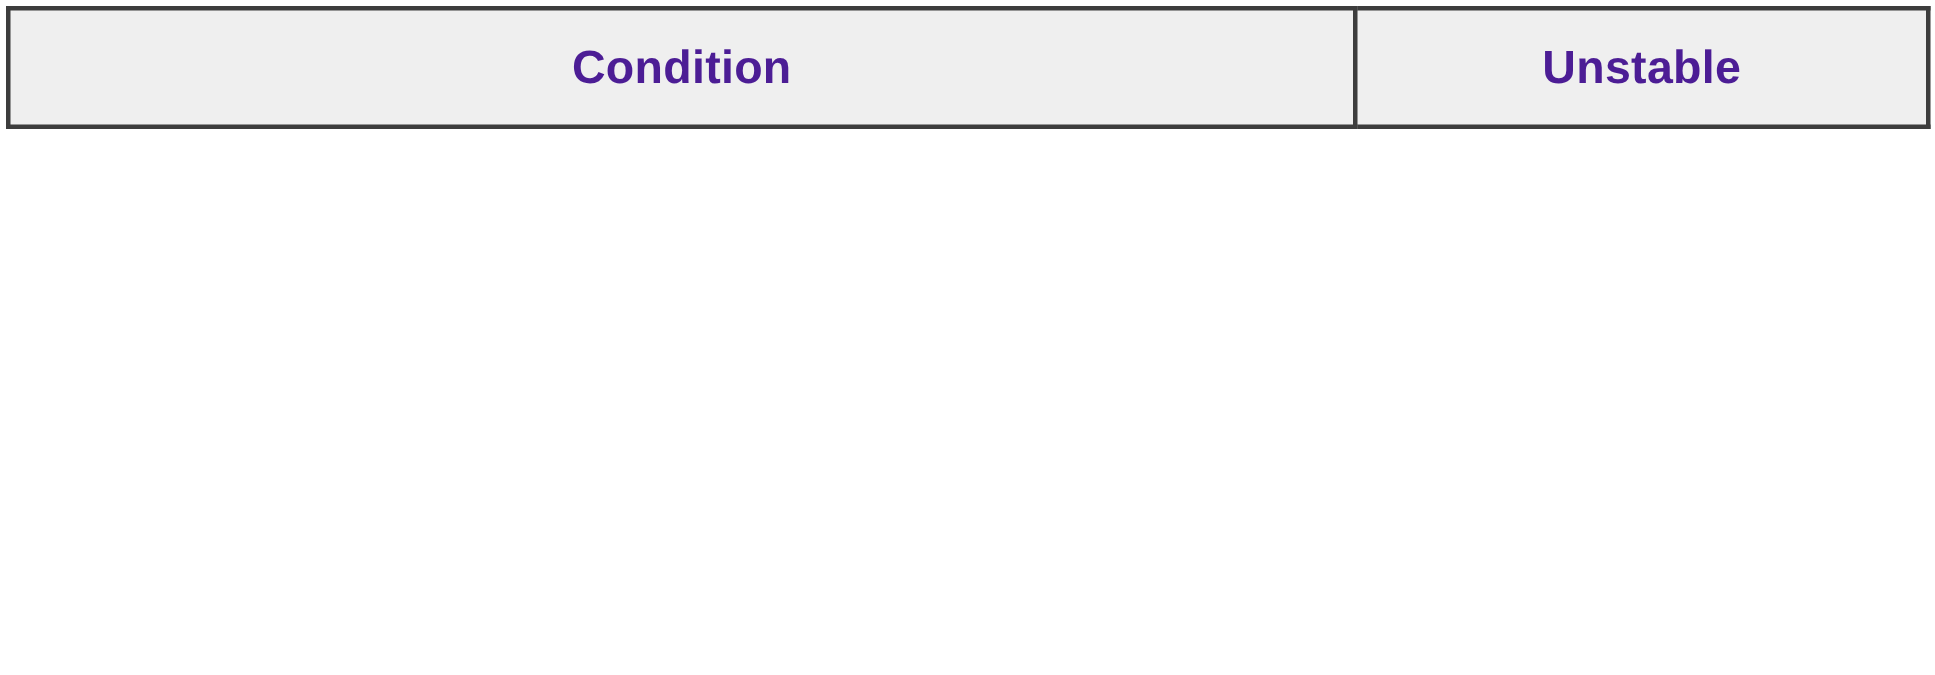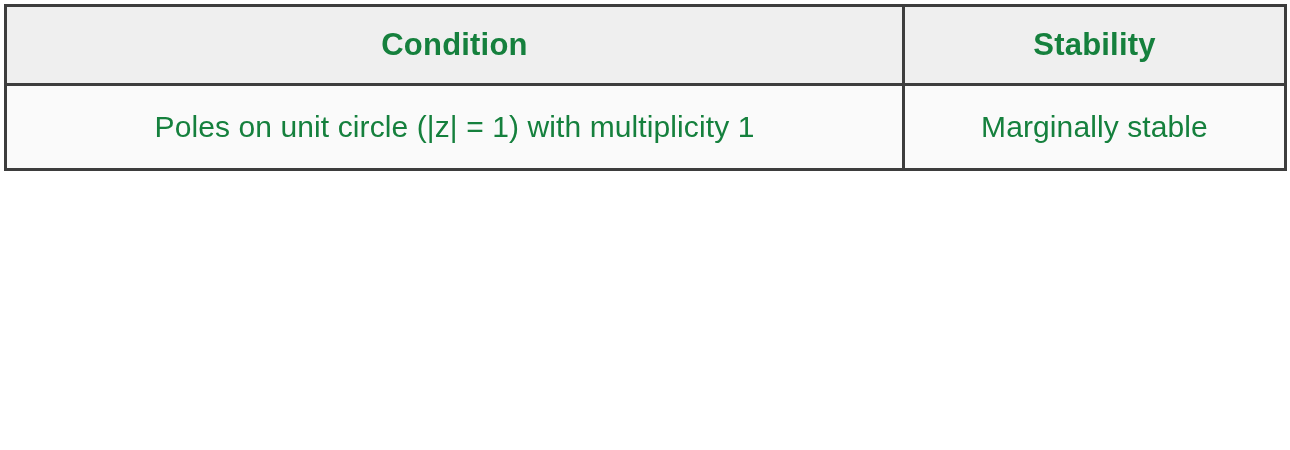--- a/index.html
+++ b/index.html
@@ -30,21 +30,21 @@
     background: #fafafa;
   }
   .stability-table col.col-condition { width: 898px; }
   .stability-table col.col-stability { width: 382px; }
 
   .stability-table th,
   .stability-table td {
     border: 3px solid #3d3d3d;
     text-align: center;
     vertical-align: middle;
-    color: #15803d;
+    color: #4c1d95;
     padding: 0 8px;
   }
   .stability-table thead th {
     background: #efefef;
     font-weight: bold;
     font-size: 31px;
     height: 76px;
     letter-spacing: 0.2px;
   }
   .stability-table tbody td {
@@ -64,24 +64,20 @@
 <div class="page">
 
   <table class="stability-table">
     <colgroup>
       <col class="col-condition">
       <col class="col-stability">
     </colgroup>
     <thead>
       <tr>
         <th>Condition</th>
-        <th>Stability</th>
+        <th>Unstable</th>
       </tr>
     </thead>
     <tbody>
-      <tr>
-        <td>Poles on unit circle (|z| = 1) with multiplicity 1</td>
-        <td>Marginally stable</td>
-      </tr>
     </tbody>
   </table>
 
 </div>
 
 </body></html>

